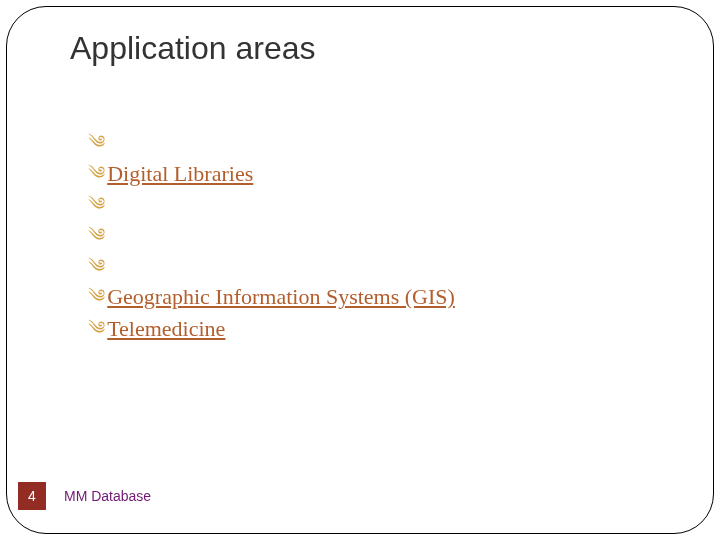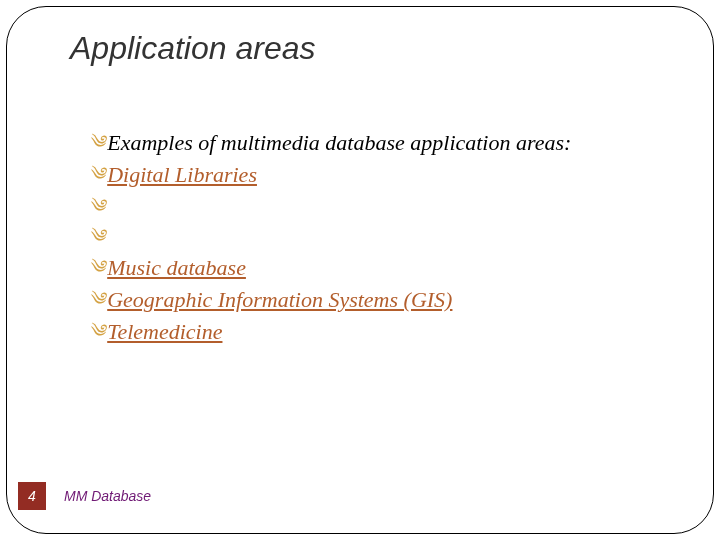--- a/index.html
+++ b/index.html
@@ -23,21 +23,20 @@
       border: 1px solid #000000;
       border-radius: 40px;
     }
     .slide-content {
       position: absolute;
       top: 0;
       left: 0;
       right: 0;
       bottom: 0;
       padding: 30px 0 0 0;
-      font-style: italic;
     }
     .title {
       font-family: Arial, sans-serif;
       font-size: 32px;
       font-weight: normal;
       color: #333333;
       margin-left: 70px;
       margin-bottom: 60px;
     }
     .bullet-list {
@@ -95,35 +94,33 @@
 <body>
 
 <div class="slide-border"></div>
 
 <div class="slide-content">
   <h1 class="title">Application areas</h1>
 
   <div class="bullet-list">
     <div class="bullet-item">
       <span class="bullet-icon">༄</span>
-      <span class="bullet-text-plain">Examples of multimedia database application areas:</span>
     </div>
     <div class="bullet-item">
       <span class="bullet-icon">༄</span>
       <span class="bullet-text-link">Digital Libraries</span>
     </div>
     <div class="bullet-item">
       <span class="bullet-icon">༄</span>
     </div>
     <div class="bullet-item">
       <span class="bullet-icon">༄</span>
     </div>
     <div class="bullet-item">
       <span class="bullet-icon">༄</span>
-      <span class="bullet-text-link">Music database</span>
     </div>
     <div class="bullet-item">
       <span class="bullet-icon">༄</span>
       <span class="bullet-text-link">Geographic Information Systems (GIS)</span>
     </div>
     <div class="bullet-item">
       <span class="bullet-icon">༄</span>
       <span class="bullet-text-link">Telemedicine</span>
     </div>
   </div>

